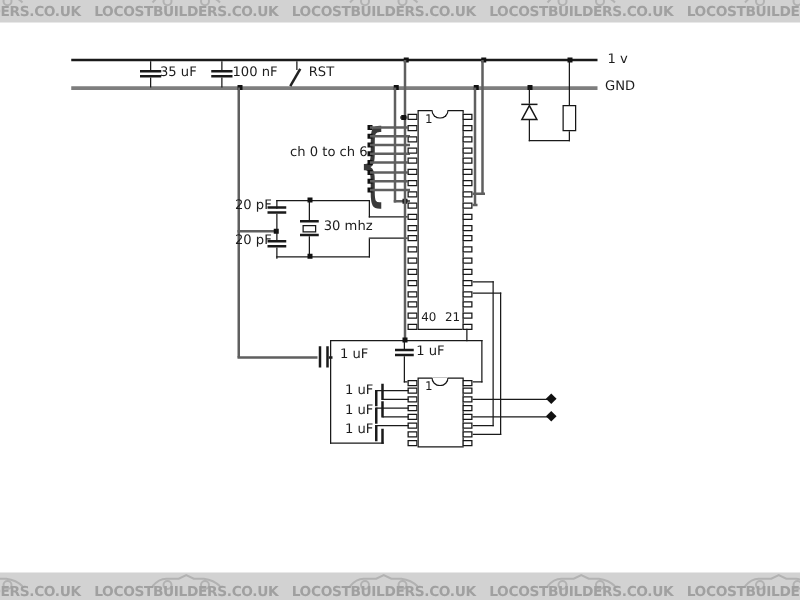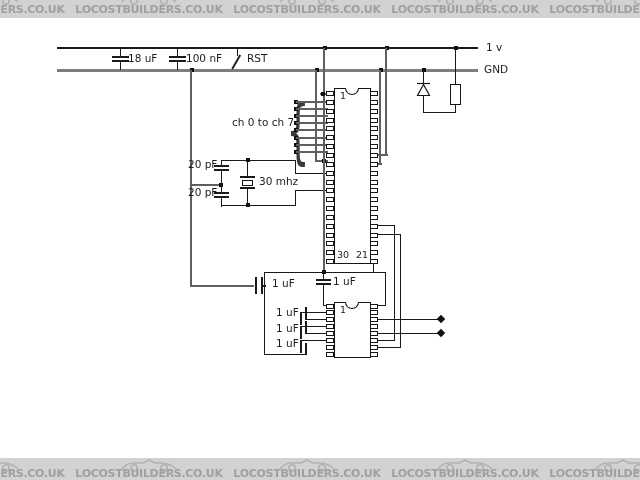--- a/index.html
+++ b/index.html
@@ -96,21 +96,21 @@
 
     <div class="k" style="left:57px;top:47px;width:421px;height:2px"></div>
     <div style="position:absolute;left:57px;top:69px;width:421px;height:3px;background:#7e7e7e"></div>
     <div class="lbl" style="left:486px;top:41px">1 v</div>
     <div class="lbl" style="left:484px;top:63px">GND</div>
 
     <div class="k" style="left:120px;top:49px;width:1px;height:8px"></div>
     <div class="k" style="left:112px;top:56px;width:17px;height:2px"></div>
     <div class="k" style="left:112px;top:60px;width:17px;height:2px"></div>
     <div class="k" style="left:120px;top:62px;width:1px;height:8px"></div>
-    <div class="lbl" style="left:128px;top:52px">18 uF</div>
+    <div class="lbl" style="left:128px;top:52px">35 uF</div>
 
     <div class="k" style="left:177px;top:49px;width:1px;height:8px"></div>
     <div class="k" style="left:169px;top:56px;width:17px;height:2px"></div>
     <div class="k" style="left:169px;top:60px;width:17px;height:2px"></div>
     <div class="k" style="left:177px;top:62px;width:1px;height:8px"></div>
     <div class="lbl" style="left:186px;top:52px">100 nF</div>
 
     <div class="k" style="left:237px;top:49px;width:1px;height:7px"></div>
     <div class="slash"></div>
     <div class="lbl" style="left:247px;top:52px">RST</div>
@@ -138,21 +138,21 @@
 
     <div class="d" style="left:246px;top:158px"></div>
     <div class="k" style="left:247px;top:161px;width:1px;height:16px"></div>
     <div class="k" style="left:240px;top:176px;width:15px;height:2px"></div>
     <div class="box" style="left:242px;top:180px;width:11px;height:6px"></div>
     <div class="k" style="left:240px;top:187px;width:15px;height:2px"></div>
     <div class="k" style="left:247px;top:189px;width:1px;height:17px"></div>
     <div class="d" style="left:246px;top:203px"></div>
     <div class="lbl" style="left:259px;top:175px">30 mhz</div>
 
-    <div class="lbl" style="left:232px;top:116px">ch 0 to ch 7</div>
+    <div class="lbl" style="left:232px;top:116px">ch 0 to ch 6</div>
     <div class="brace">{</div>
     <div class="d" style="left:294px;top:100px"></div>
       <div class="w" style="left:296px;top:101px;width:32px;height:2px"></div>
     <div class="d" style="left:294px;top:107px"></div>
       <div class="w" style="left:296px;top:108px;width:32px;height:2px"></div>
     <div class="d" style="left:294px;top:114px"></div>
       <div class="w" style="left:296px;top:115px;width:32px;height:2px"></div>
     <div class="d" style="left:294px;top:121px"></div>
       <div class="w" style="left:296px;top:122px;width:32px;height:2px"></div>
     <div class="d" style="left:294px;top:128px"></div>
@@ -198,21 +198,21 @@
         <line x1="1" y1="1.5" x2="14" y2="1.5"></line>
         <path d="M7.5 2.5 L1.5 13.5 L13.5 13.5 Z"></path>
       </g>
     </svg>
     <div class="k" style="left:423px;top:96px;width:1px;height:17px"></div>
     <div class="k" style="left:423px;top:112px;width:33px;height:1px"></div>
 
     <div class="box" style="left:334px;top:88px;width:37px;height:176px"></div>
     <div class="notch" style="left:345px;top:88px"></div>
     <div class="pinlbl" style="left:340px;top:91px">1</div>
-    <div class="pinlbl" style="left:337px;top:250px">30</div>
+    <div class="pinlbl" style="left:337px;top:250px">40</div>
     <div class="pinlbl" style="left:356px;top:250px">21</div>
     <div style="position:absolute;inset:0">
         <div class="pin" style="left: 326px; top: 91px; width: 8px; height: 5px;"></div>
         <div class="pin" style="left: 326px; top: 99.85px; width: 8px; height: 5px;"></div>
         <div class="pin" style="left: 326px; top: 108.7px; width: 8px; height: 5px;"></div>
         <div class="pin" style="left: 326px; top: 117.55px; width: 8px; height: 5px;"></div>
         <div class="pin" style="left: 326px; top: 126.4px; width: 8px; height: 5px;"></div>
         <div class="pin" style="left: 326px; top: 135.25px; width: 8px; height: 5px;"></div>
         <div class="pin" style="left: 326px; top: 144.1px; width: 8px; height: 5px;"></div>
         <div class="pin" style="left: 326px; top: 152.95px; width: 8px; height: 5px;"></div>

